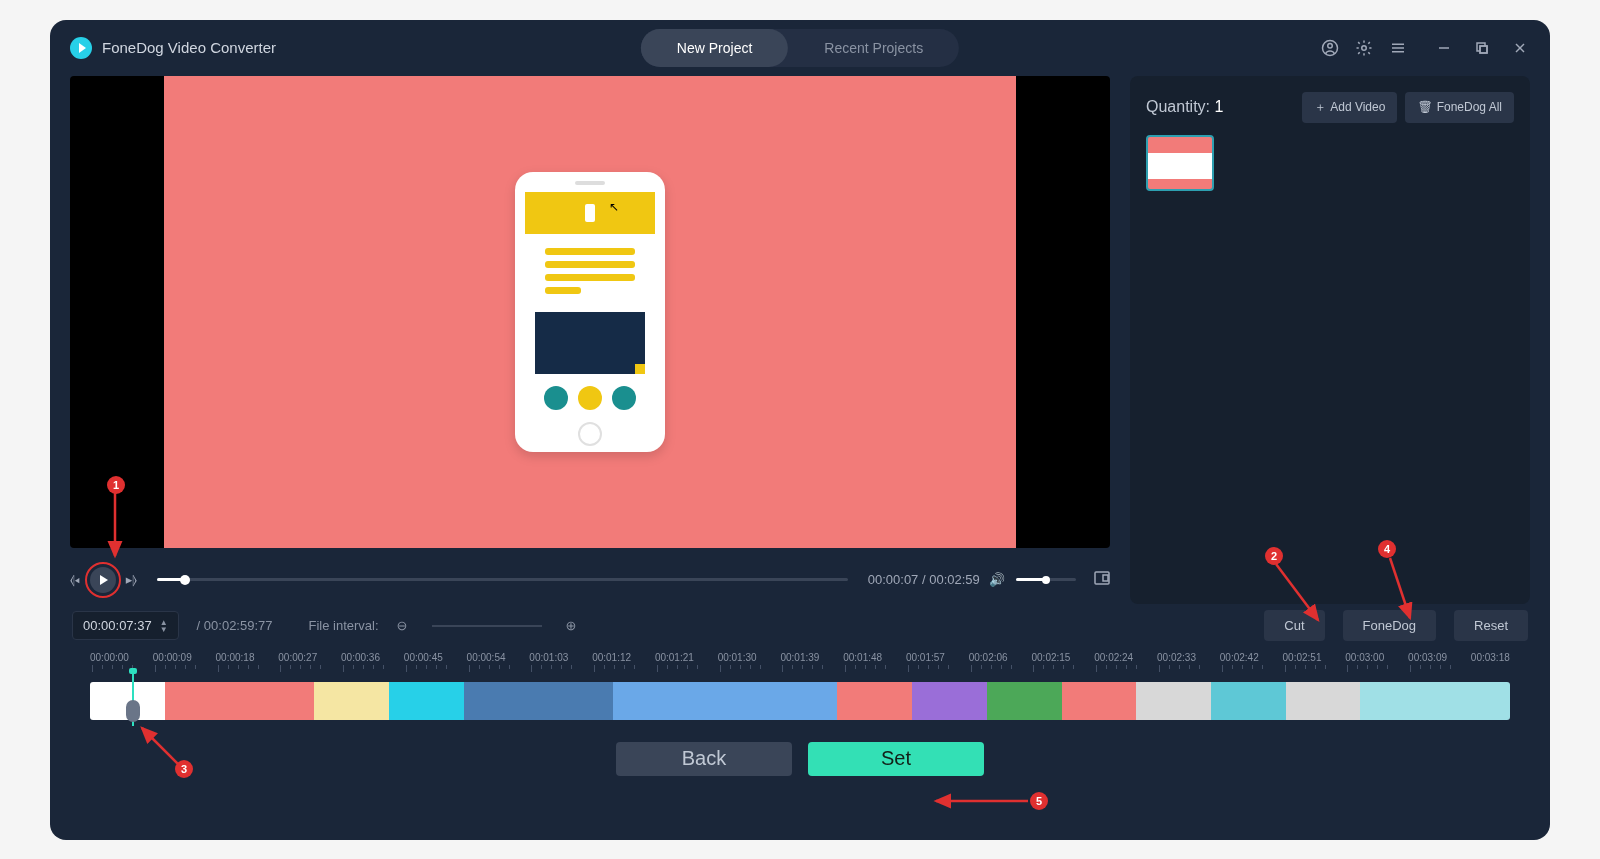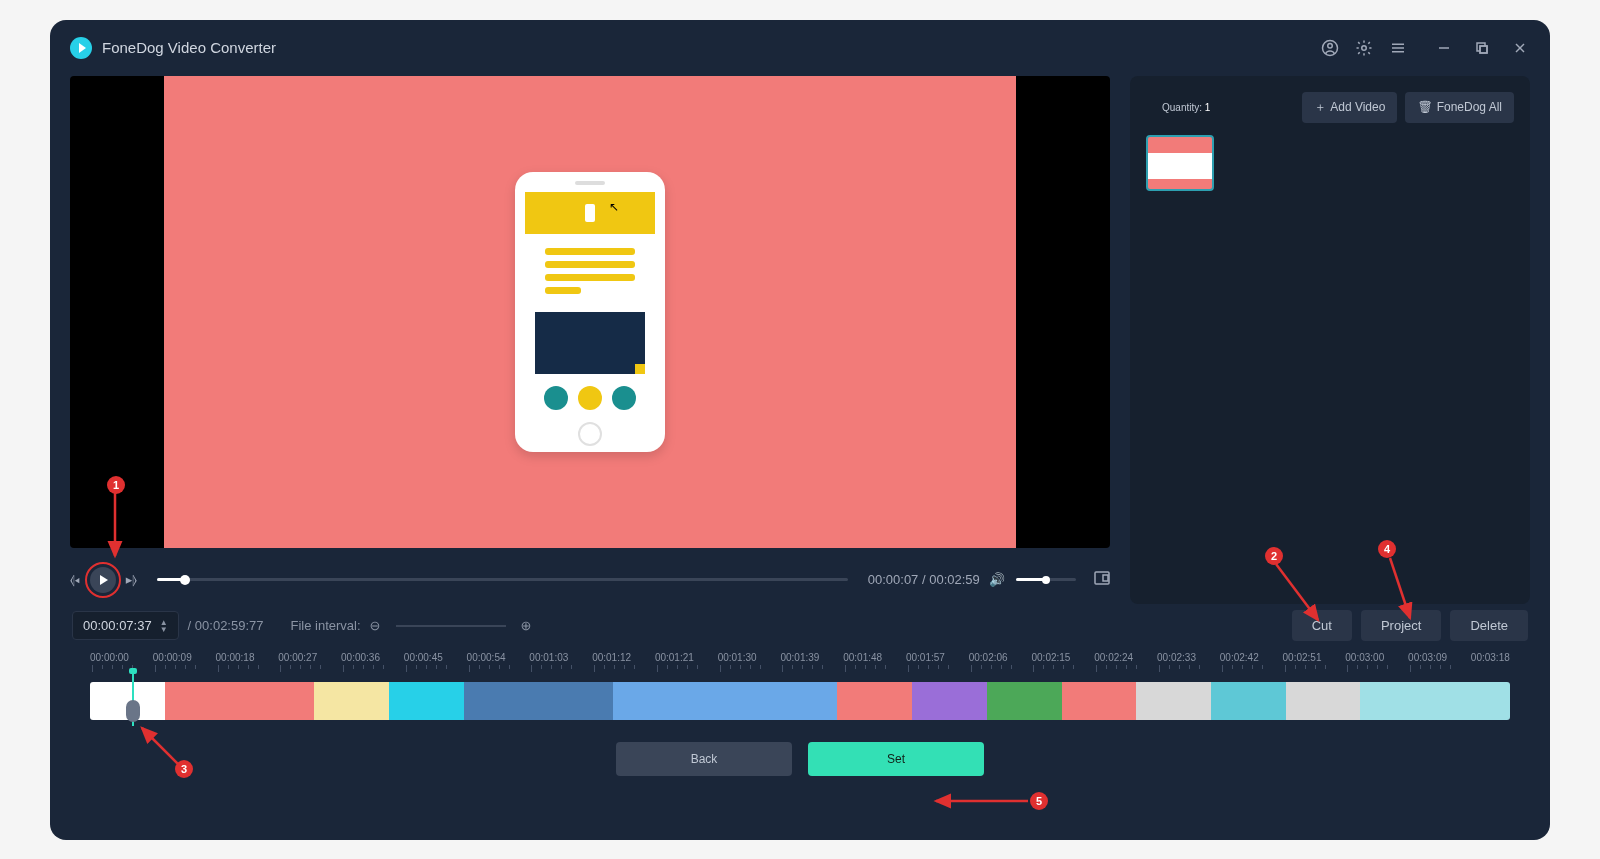--- a/index.html
+++ b/index.html
@@ -53,28 +53,28 @@
 .progress-thumb { position: absolute; left: 4%; top: 50%; transform: translate(-50%, -50%); width: 10px; height: 10px; border-radius: 50%; background: #fff; }
 .time-display { color: #a0a8b8; font-size: 13px; }
 .volume-track { width: 60px; height: 3px; background: #3a4558; border-radius: 2px; position: relative; }
 .volume-fill { width: 50%; height: 100%; background: #fff; border-radius: 2px; }
 .volume-thumb { position: absolute; left: 50%; top: 50%; transform: translate(-50%, -50%); width: 8px; height: 8px; border-radius: 50%; background: #fff; }
 .fullside { margin-left: 8px; }
 
 
 .side-panel { width: 400px; background: #16202e; border-radius: 8px; padding: 16px; display: flex; flex-direction: column; }
 .side-header { display: flex; align-items: center; justify-content: space-between; margin-bottom: 12px; }
-.qty { color: #c0c8d4; font-size: 10px; margin-left: 16px; }
+.qty { color: #c0c8d4; font-size: 16px; }
 .qty strong { color: #fff; font-weight: 500; }
 .side-btns { display: flex; gap: 8px; }
 .side-btn { background: #2a3548; color: #c0c8d4; border: none; padding: 7px 12px; font-size: 12px; border-radius: 4px; cursor: pointer; display: flex; align-items: center; gap: 4px; }
 .thumb { width: 68px; height: 56px; border: 2px solid #2d9fb0; border-radius: 4px; background: linear-gradient(#f27b79 30%, #fff 30%, #fff 80%, #f27b79 80%); }
 
 
-.toolbar { display: flex; align-items: center; padding: 6px 22px; height: 44px; gap: 9px; }
+.toolbar { display: flex; align-items: center; padding: 6px 22px; height: 44px; gap: 18px; }
 .time-box { background: #16202e; border: 1px solid #2a3548; border-radius: 4px; padding: 6px 10px; color: #d0d6e0; font-size: 13px; display: flex; align-items: center; gap: 8px; }
 .stepper { display: flex; flex-direction: column; gap: 0; }
 .stepper span { font-size: 8px; line-height: 7px; cursor: pointer; color: #8a93a3; }
 .total-time { color: #8a93a3; font-size: 13px; }
 .interval-label { color: #8a93a3; font-size: 13px; margin-left: 18px; }
 .interval-track { width: 110px; height: 2px; background: #3a4558; position: relative; margin: 0 6px; }
 .zoom-icon { color: #8a93a3; font-size: 13px; }
 .toolbar-spacer { flex: 1; }
 .action-btn { background: #2a3548; color: #c0c8d4; border: none; padding: 8px 20px; font-size: 13px; border-radius: 4px; cursor: pointer; }
 
@@ -100,37 +100,41 @@
 .frame.teal { background: #5ec8d6; }
 .frame.gray { background: #d8d8d8; }
 .frame.green { background: #4ca858; }
 .frame.lcyan { background: #a0e0e6; }
 .playhead { position: absolute; left: 82px; top: 0; width: 2px; height: 54px; background: #2de0c0; }
 .playhead::before { content: ""; position: absolute; top: -4px; left: -3px; width: 8px; height: 6px; background: #2de0c0; border-radius: 2px; }
 .playhead-grab { position: absolute; left: 76px; top: 28px; width: 14px; height: 22px; background: #6a7588; border-radius: 7px; }
 
 
 .bottom-bar { display: flex; justify-content: center; gap: 16px; padding: 18px 0 0; }
-.bottom-btn { width: 176px; height: 34px; border: none; border-radius: 4px; font-size: 12px; cursor: pointer; }
+.bottom-btn { width: 176px; height: 34px; border: none; border-radius: 4px; font-size: 20px; cursor: pointer; }
 .bottom-btn.back { background: #3a4558; color: #c0c8d4; }
 .bottom-btn.set { background: #33e0b5; color: #122018; font-weight: 500; }
 
 
 .an-badge { position: absolute; width: 18px; height: 18px; border-radius: 50%; background: #e03030; color: #fff; font-size: 11px; font-weight: bold; display: flex; align-items: center; justify-content: center; z-index: 20; }
 .an-arrow { position: absolute; z-index: 19; pointer-events: none; }
 </style>
 </head>
 <body>
 
 <div class="app-window">
 
   <div class="titlebar">
     <div class="logo">
       <div class="logo-icon"></div>
       <div class="logo-text">FoneDog Video Converter</div>
+    </div>
+    <div class="top-tabs">
+      <div class="top-tab active">New Project</div>
+      <div class="top-tab">Recent Projects</div>
     </div>
     <div class="titlebar-right">
       <div class="tb-icon">
         <svg width="18" height="18" viewBox="0 0 24 24" fill="none" stroke="currentColor" stroke-width="2">
             <circle cx="12" cy="12" r="10"></circle>
             <circle cx="12" cy="9" r="3"></circle>
             <path d="M6 20c1-3 4-4 6-4s5 1 6 4"></path>
           </svg>
       </div>
       <div class="tb-icon">
@@ -248,22 +252,22 @@
           <span>▼</span>
         </div>
     </div>
     <span class="total-time">/ 00:02:59:77</span>
     <span class="interval-label">File interval:</span>
     <span class="zoom-icon">⊖</span>
     <div class="interval-track"></div>
     <span class="zoom-icon">⊕</span>
     <div class="toolbar-spacer"></div>
     <button class="action-btn">Cut</button>
-    <button class="action-btn">Project</button>
-    <button class="action-btn">Delete</button>
+    <button class="action-btn">FoneDog</button>
+    <button class="action-btn">Reset</button>
   </div>
 
   <div class="ruler" id="ruler">
       <div class="tick-group">
         <div class="tick-label">00:00:00</div>
         <div class="tick-dots">
           <span class="major"></span>
           <span></span>
           <span></span>
           <span></span>

